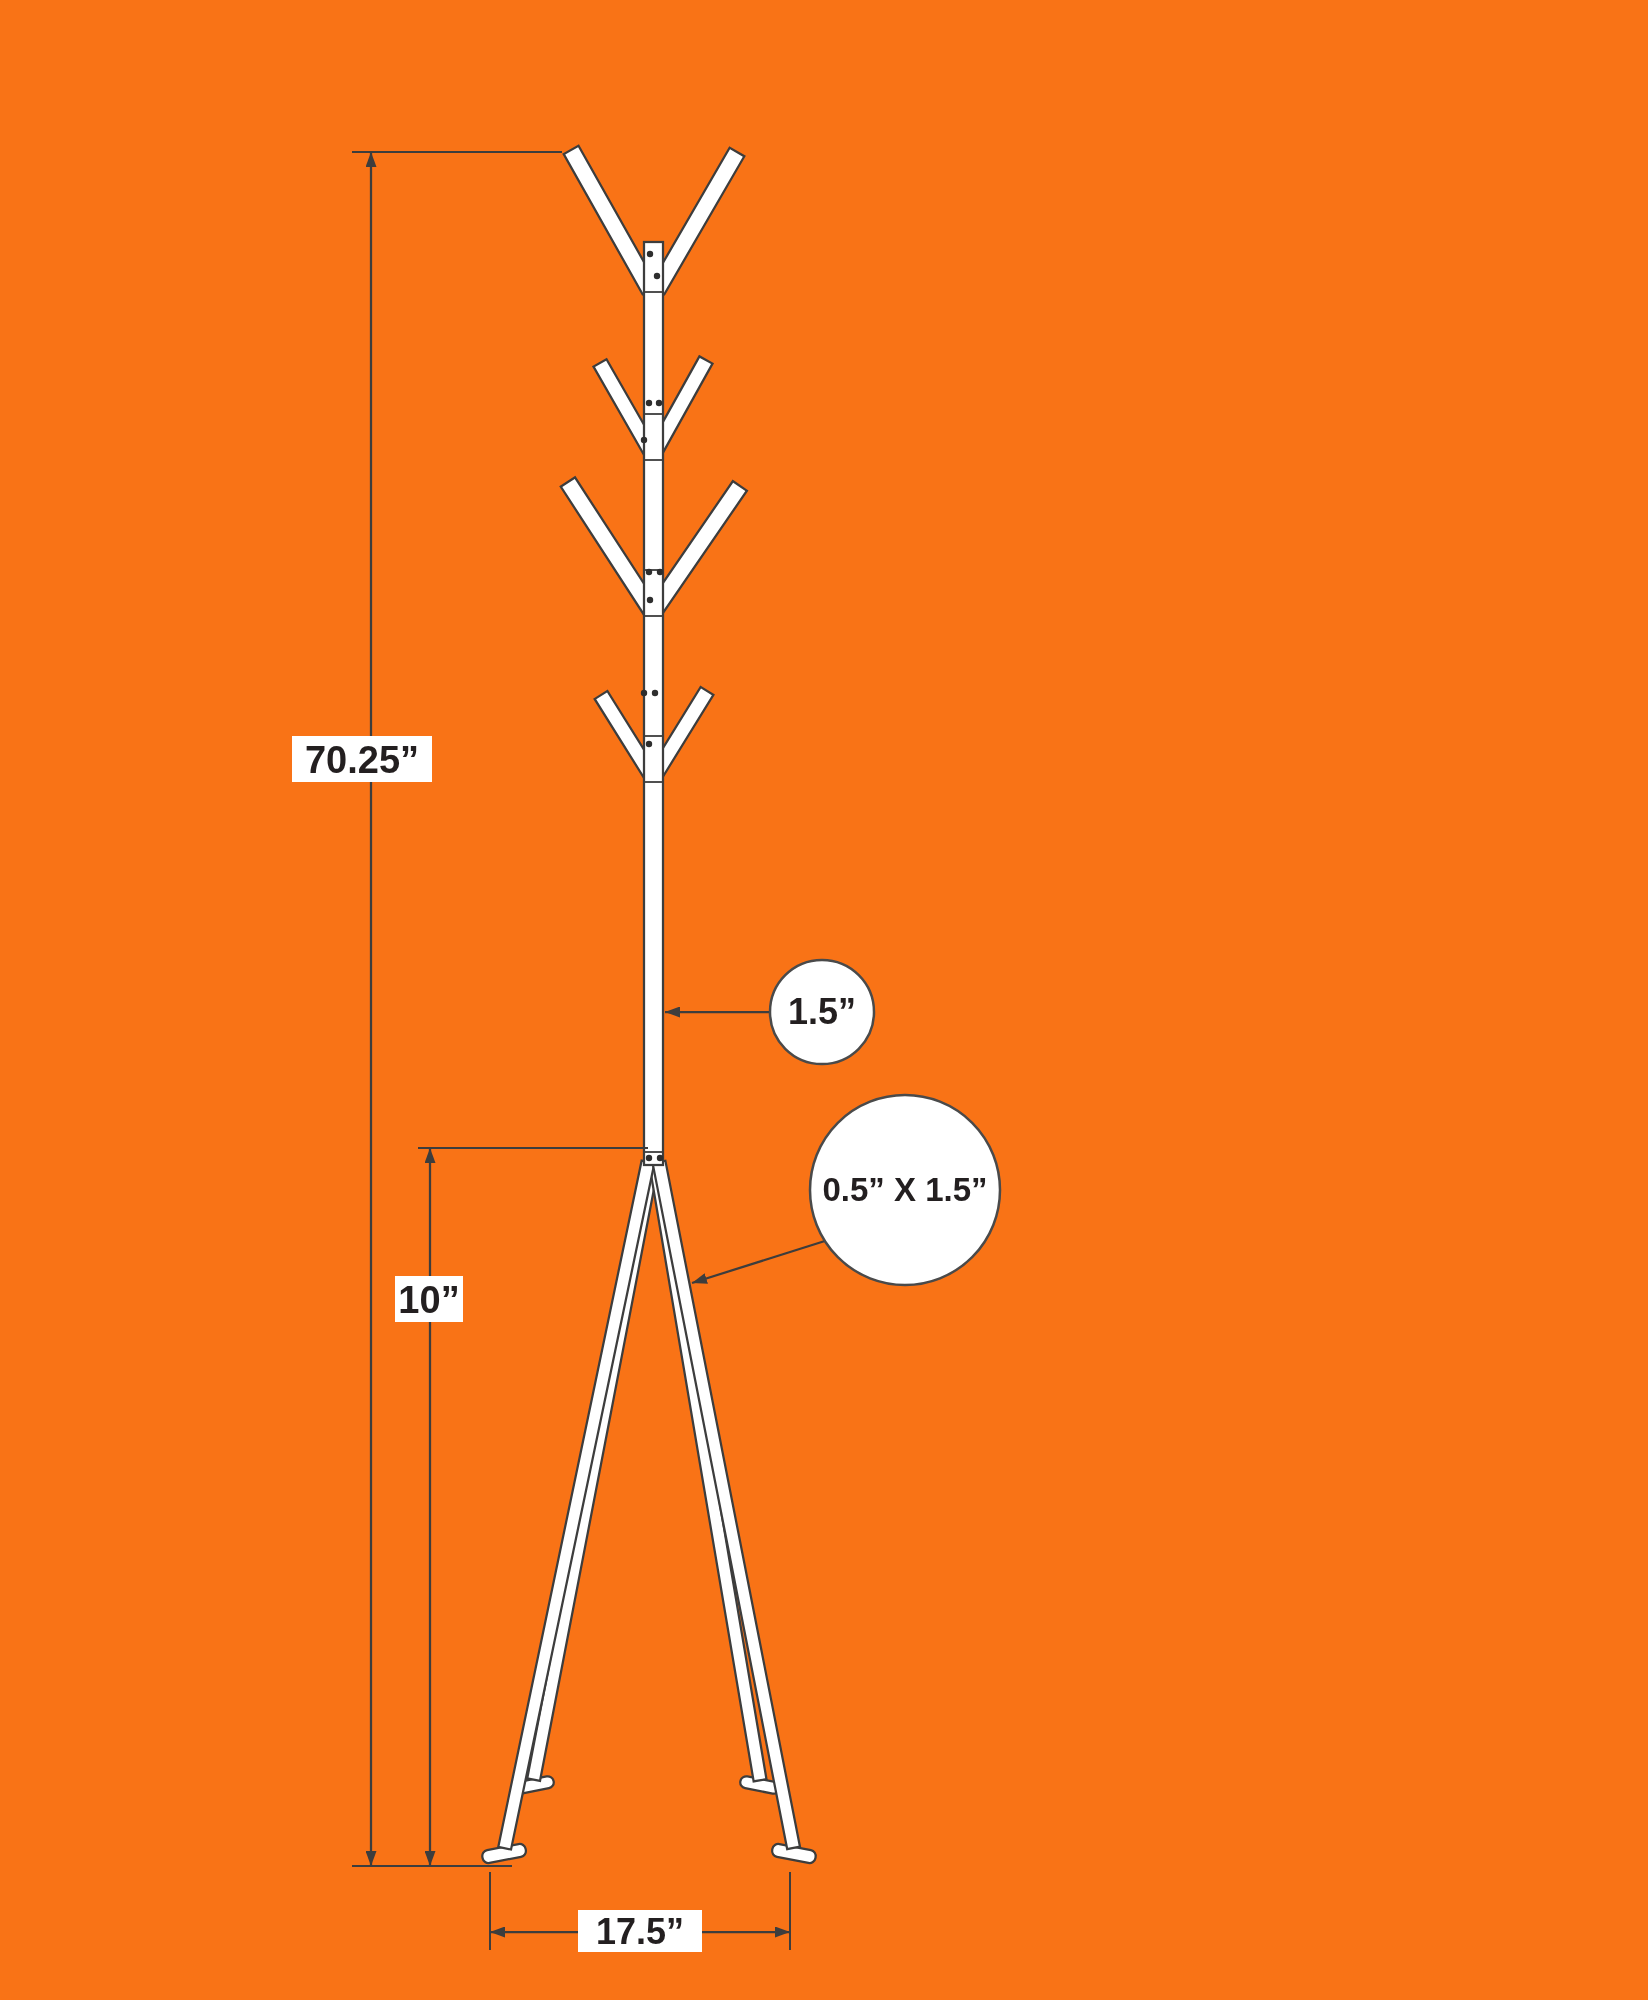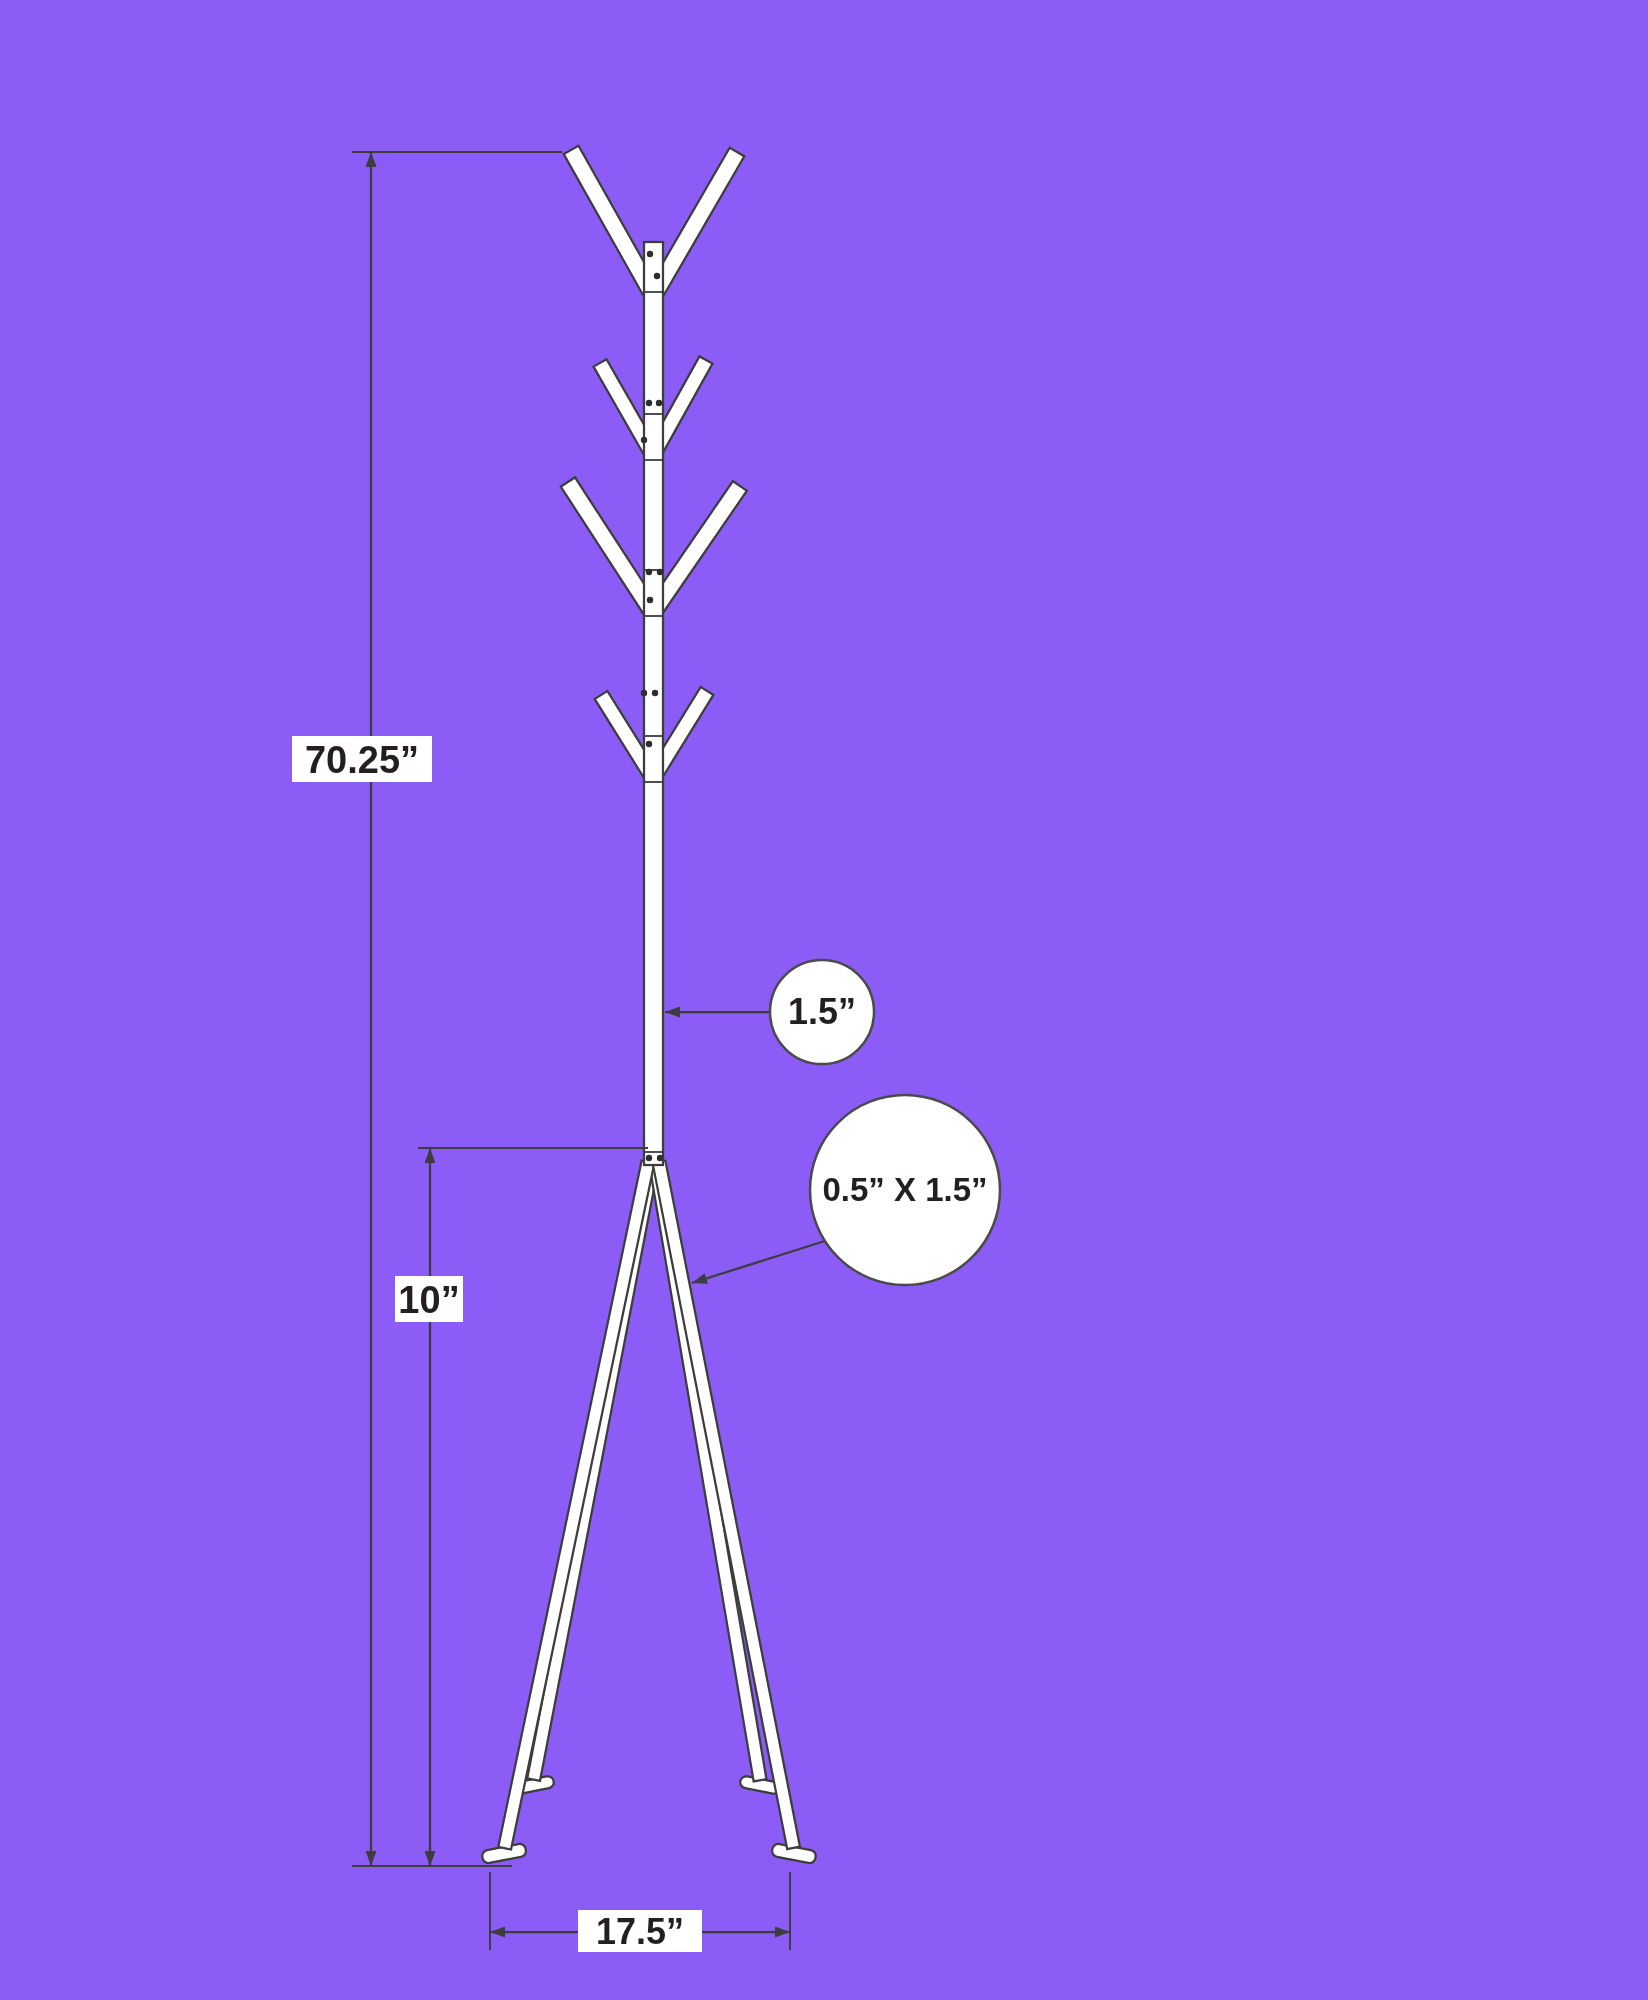--- a/index.html
+++ b/index.html
@@ -1,16 +1,16 @@
 <!DOCTYPE html>
 <html><head>
 <meta charset="utf-8">
 <style>
   html,body{margin:0;padding:0;background:#ffffff;}
-  .frame{width:1648px;height:2000px;position:relative;background:#8b5cf6;overflow:hidden;}
+  .frame{width:1648px;height:2000px;position:relative;background:#f97316;overflow:hidden;}
   svg{display:block;}
   .bar{fill:#ffffff;stroke:#3d3d3d;stroke-width:2.25;stroke-linejoin:miter;}
   .joint{stroke:#3d3d3d;stroke-width:1.8;}
   .screw{fill:#2e2e2e;stroke:none;}
   .dim{stroke:#3d3d3d;stroke-width:2.25;fill:none;}
   .tick{stroke:#3d3d3d;stroke-width:2;fill:none;}
   .callout-circle{fill:#ffffff;stroke:#4a4a4a;stroke-width:2.5;}
   .label-bg{fill:#ffffff;stroke:none;}
   .t38{font-family:"Liberation Sans",sans-serif;font-weight:600;font-size:38px;fill:#231f20;}
   .t36{font-family:"Liberation Sans",sans-serif;font-weight:600;font-size:36px;fill:#231f20;}

